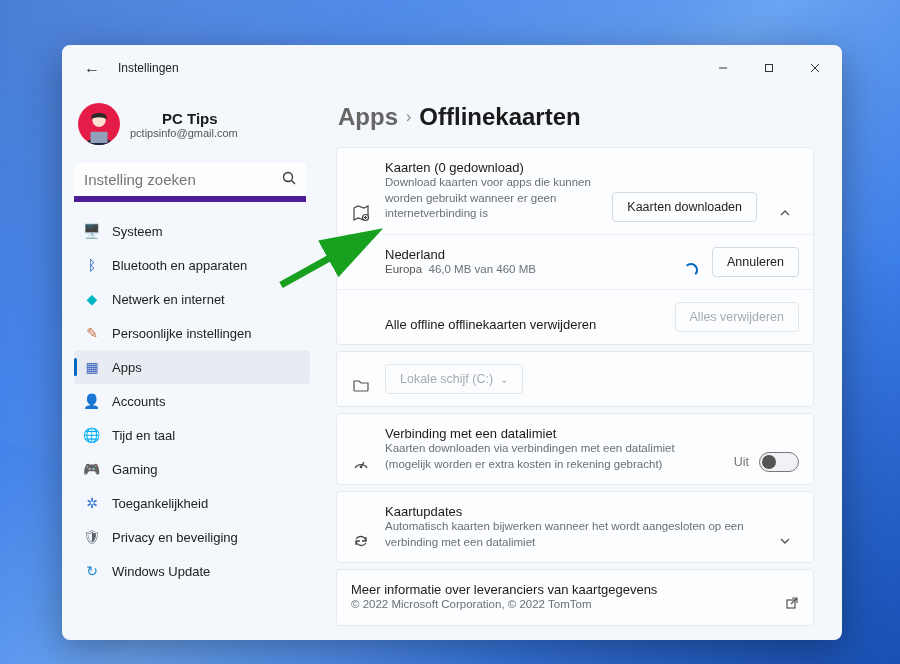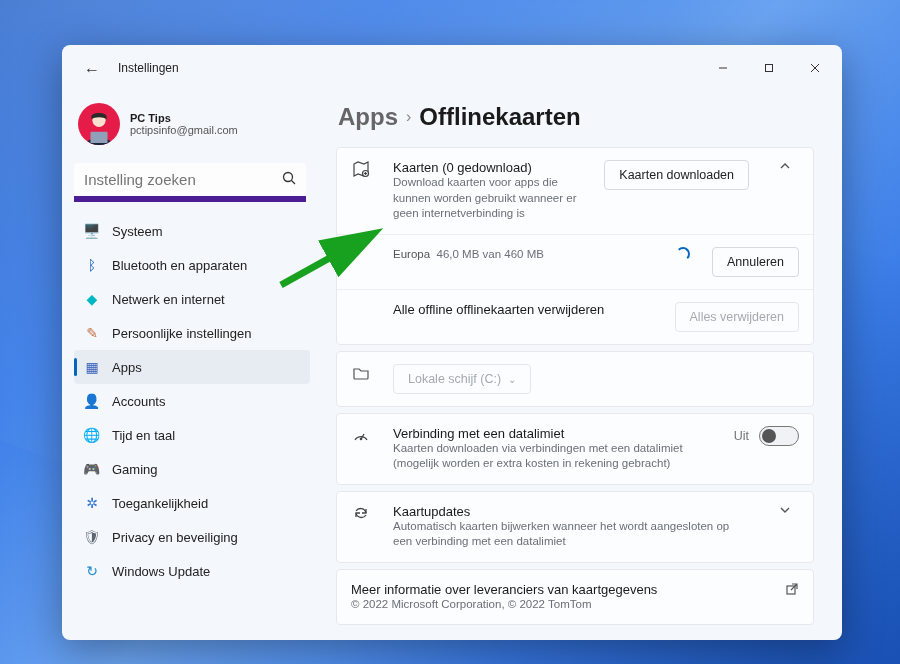--- a/index.html
+++ b/index.html
@@ -22,40 +22,40 @@
   .back-btn { width:32px; height:32px; display:flex; align-items:center; justify-content:center; border-radius:4px; font-size:16px; color:#333; cursor:pointer; }
   .title { font-size:12px; margin-left:10px; color:#222; }
   .win-controls { margin-left:auto; display:flex; }
   .win-btn { width:46px; height:32px; display:flex; align-items:center; justify-content:center; font-size:10px; color:#333; cursor:pointer; }
 
   .body { flex:1; display:flex; overflow:hidden; }
   .sidebar { width:256px; padding: 6px 8px 10px 12px; display:flex; flex-direction:column; }
   .profile { display:flex; align-items:center; gap:10px; padding:6px 4px 14px 4px; }
   .avatar { width:42px; height:42px; border-radius:50%; background:#e61c48; display:flex; align-items:flex-end; justify-content:center; overflow:hidden; }
   .avatar svg{width:38px;height:38px;}
-  .profile-name { font-size:11px; font-weight:600; }
+  .profile-name { font-size:15px; font-weight:600;margin-left:32px; }
   .profile-email { font-size:11px; color:#555; }
 
   .search { position:relative; margin:4px 4px 12px 0; }
   .search input { width:100%; padding:8px 32px 8px 10px; font-size:15px; border:none; border-bottom:6px solid #4c1d95; background:#fdfdfe; border-radius:4px 4px 0 0; outline:none; }
   .search .icon { position:absolute; right:10px; top:8px; color:#444; font-size:13px; }
 
   .nav { flex:1; overflow-y:auto; }
   .nav-item { display:flex; align-items:center; gap:12px; padding:9px 12px 9px 10px; font-size:13px; border-radius:4px; cursor:pointer; position:relative; color:#222; }
   .nav-item .nav-icon { width:16px; height:16px; display:flex; align-items:center; justify-content:center; font-size:14px; }
   .nav-item.active { background:#e7ecf3; }
   .nav-item.active::before { content:""; position:absolute; left:0; top:8px; bottom:8px; width:3px; background:#0067c0; border-radius:2px; }
 
   .content { flex:1; padding: 4px 28px 10px 18px; overflow-y:auto; }
   .breadcrumb { display:flex; align-items:center; gap:8px; font-size:24px; font-weight:600; padding:8px 0 16px 2px; }
   .breadcrumb .crumb-parent { color:#666; font-weight:600; }
   .breadcrumb .chev { color:#888; font-size:16px; font-weight:400; }
 
   .card { background:#fcfdfe; border:1px solid #e6e8eb; border-radius:4px; margin-bottom:6px; }
-  .row { display:flex; align-items:flex-start; padding:12px 14px; gap:22px; }
+  .row { display:flex; align-items:flex-end; padding:12px 14px; gap:14px; }
   .row + .row { border-top:1px solid #eceef1; }
   .row-icon { width:20px; color:#444; font-size:16px; display:flex; justify-content:center; }
   .row-text { flex:1; min-width:0; }
   .row-title { font-size:13px; color:#1a1a1a; }
   .row-sub { font-size:11.5px; color:#6a6f77; line-height:1.35; }
   .btn { background:#fcfdfe; border:1px solid #d6dadf; border-radius:4px; padding:7px 14px; font-size:12.5px; color:#222; cursor:pointer; }
   .btn.disabled { color:#a5aab1; border-color:#e4e7ea; cursor:default; }
   .chev-ctrl { width:28px; text-align:center; color:#555; font-size:12px; cursor:pointer; }
   .popout { color:#555; font-size:14px; }
 
@@ -202,20 +202,21 @@
           <button class="btn">Kaarten downloaden</button>
           <div class="chev-ctrl">
             <svg width="12" height="12" viewBox="0 0 12 12">
                 <path d="M2 8l4-4 4 4" fill="none" stroke="#555" stroke-width="1.4"></path>
               </svg>
           </div>
         </div>
         <div class="row download-row">
           <div class="row-icon"></div>
           <div class="row-text">
+            <div class="row-title">Nederland</div>
             <div class="row-sub">
               <span>Europa</span>&nbsp;&nbsp;<span>46,0 MB van 460 MB</span>
             </div>
           </div>
           <div class="prog-wrap">
             <div class="spinner"></div>
           </div>
           <button class="btn">Annuleren</button>
         </div>
         <div class="row">

